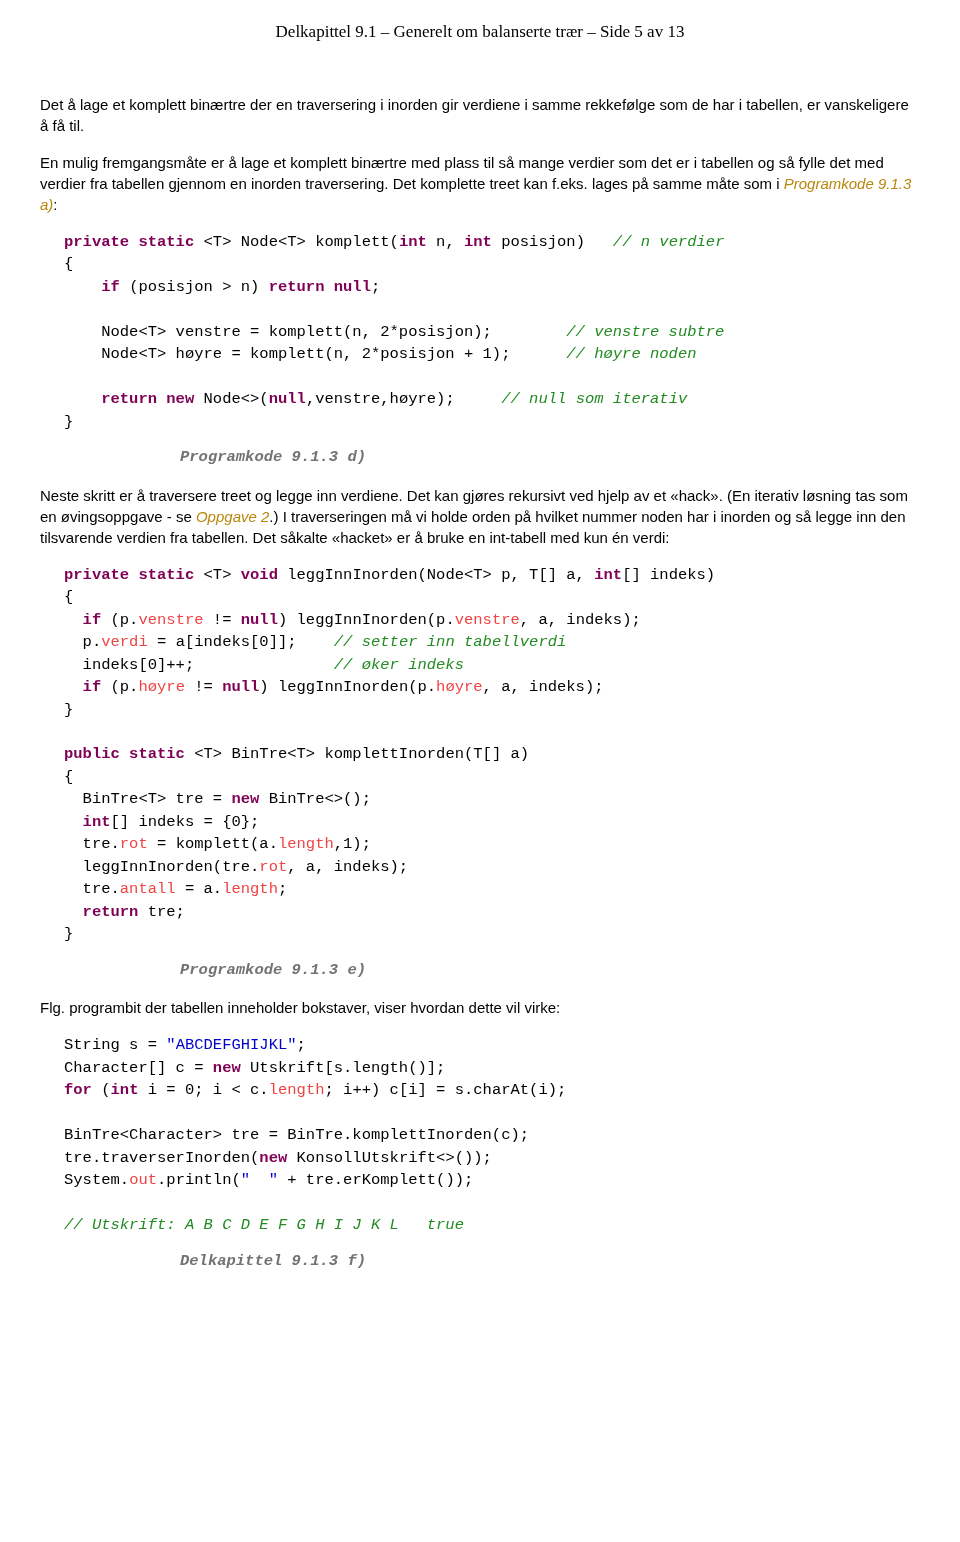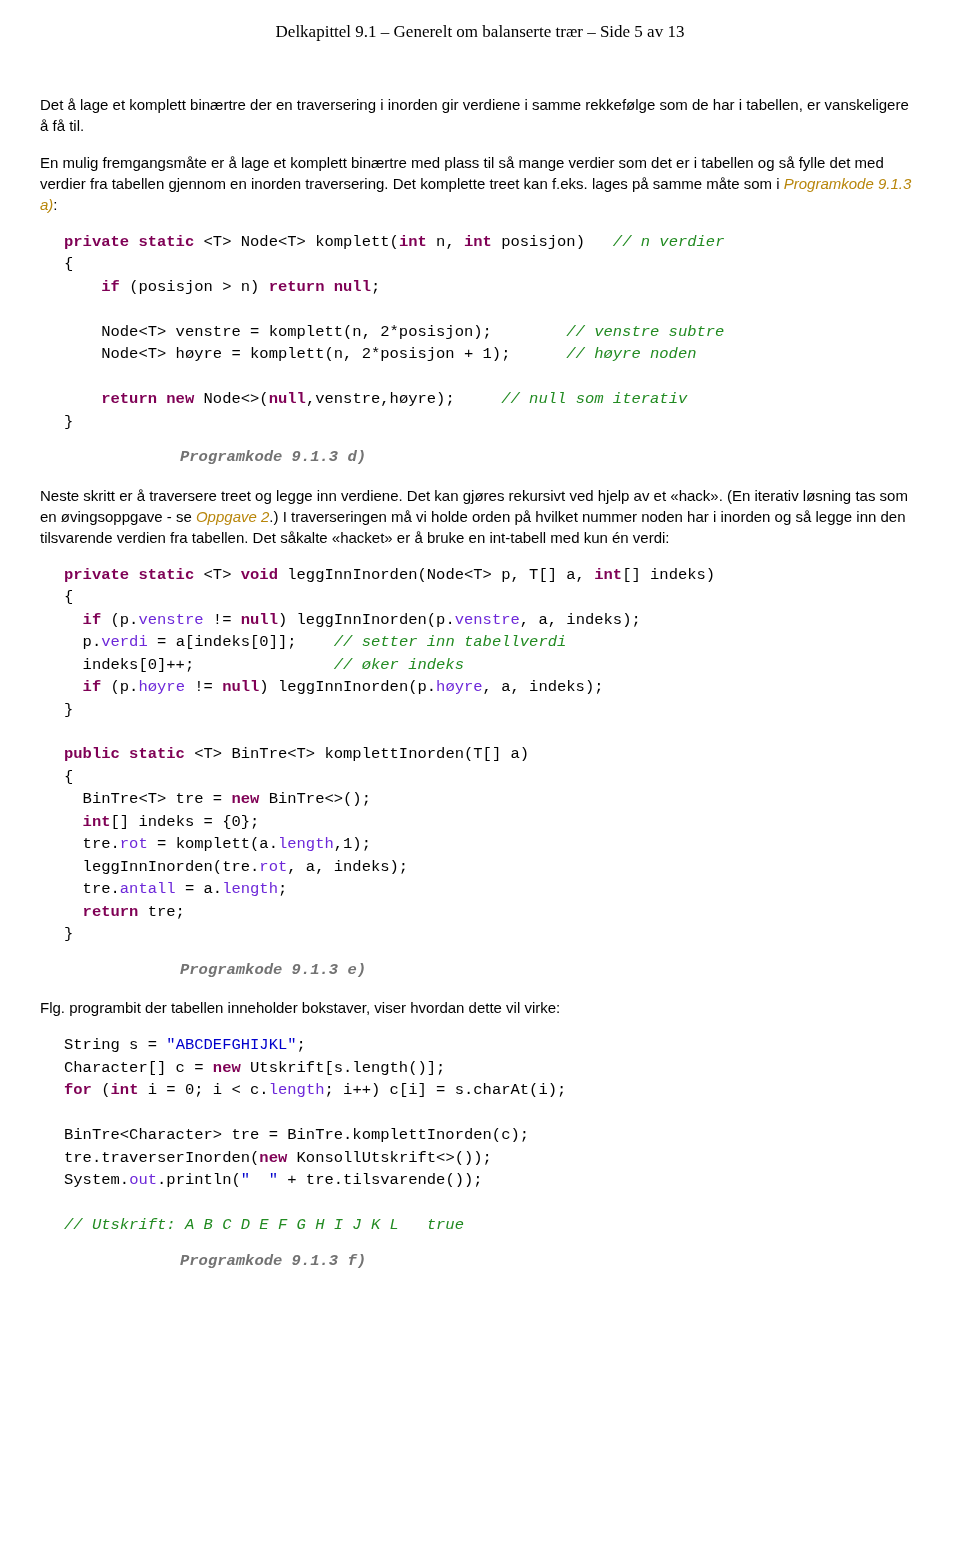--- a/index.html
+++ b/index.html
@@ -40,21 +40,21 @@
     font-weight: bold;
     font-style: italic;
     color: #737373;
     margin-left: 140px;
     margin-top: 4px;
     margin-bottom: 14px;
   }
   .kw { color: #7f0055; font-weight: bold; }
   .cm { color: #228b22; font-style: italic; }
   .str { color: #0000cc; }
-  .fld { color: #6d28d9; }
+  .fld { color: #ef4444; }
 </style>
 </head>
 <body>
 
 <div class="header">
   <span>Delkapittel 9.1</span><span>  –  </span><span>Generelt om balanserte trær</span><span>  –  </span><span>Side 5 av 13</span>
 </div>
 
 <div class="para">Det å lage et komplett binærtre der en traversering i inorden gir verdiene i samme rekkefølge som de har i tabellen, er vanskeligere å få til.</div>
 
@@ -97,16 +97,16 @@
 <div class="code-caption">Programkode 9.1.3 e)</div>
 
 <div class="para">Flg. programbit der tabellen inneholder bokstaver, viser hvordan dette vil virke:</div>
 
 <div class="code-block"><span>String s = </span><span class="str">"ABCDEFGHIJKL"</span><span>;</span>
 <span>Character[] c = </span><span class="kw">new </span><span>Utskrift[s.length()];</span>
 <span class="kw">for </span><span>(</span><span class="kw">int </span><span>i = 0; i &lt; c.</span><span class="fld">length</span><span>; i++) c[i] = s.charAt(i);</span>
 <span></span>
 <span>BinTre&lt;Character&gt; tre = BinTre.komplettInorden(c);</span>
 <span>tre.traverserInorden(</span><span class="kw">new </span><span>KonsollUtskrift&lt;&gt;());</span>
-<span>System.</span><span class="fld">out</span><span>.println(</span><span class="str">"  " </span><span>+ tre.tilsvarende());</span>
+<span>System.</span><span class="fld">out</span><span>.println(</span><span class="str">"  " </span><span>+ tre.erKomplett());</span>
 <span></span>
 <span class="cm">// Utskrift: A B C D E F G H I J K L   true</span></div>
-<div class="code-caption">Programkode 9.1.3 f)</div>
+<div class="code-caption">Delkapittel 9.1.3 f)</div>
 
 </body></html>

